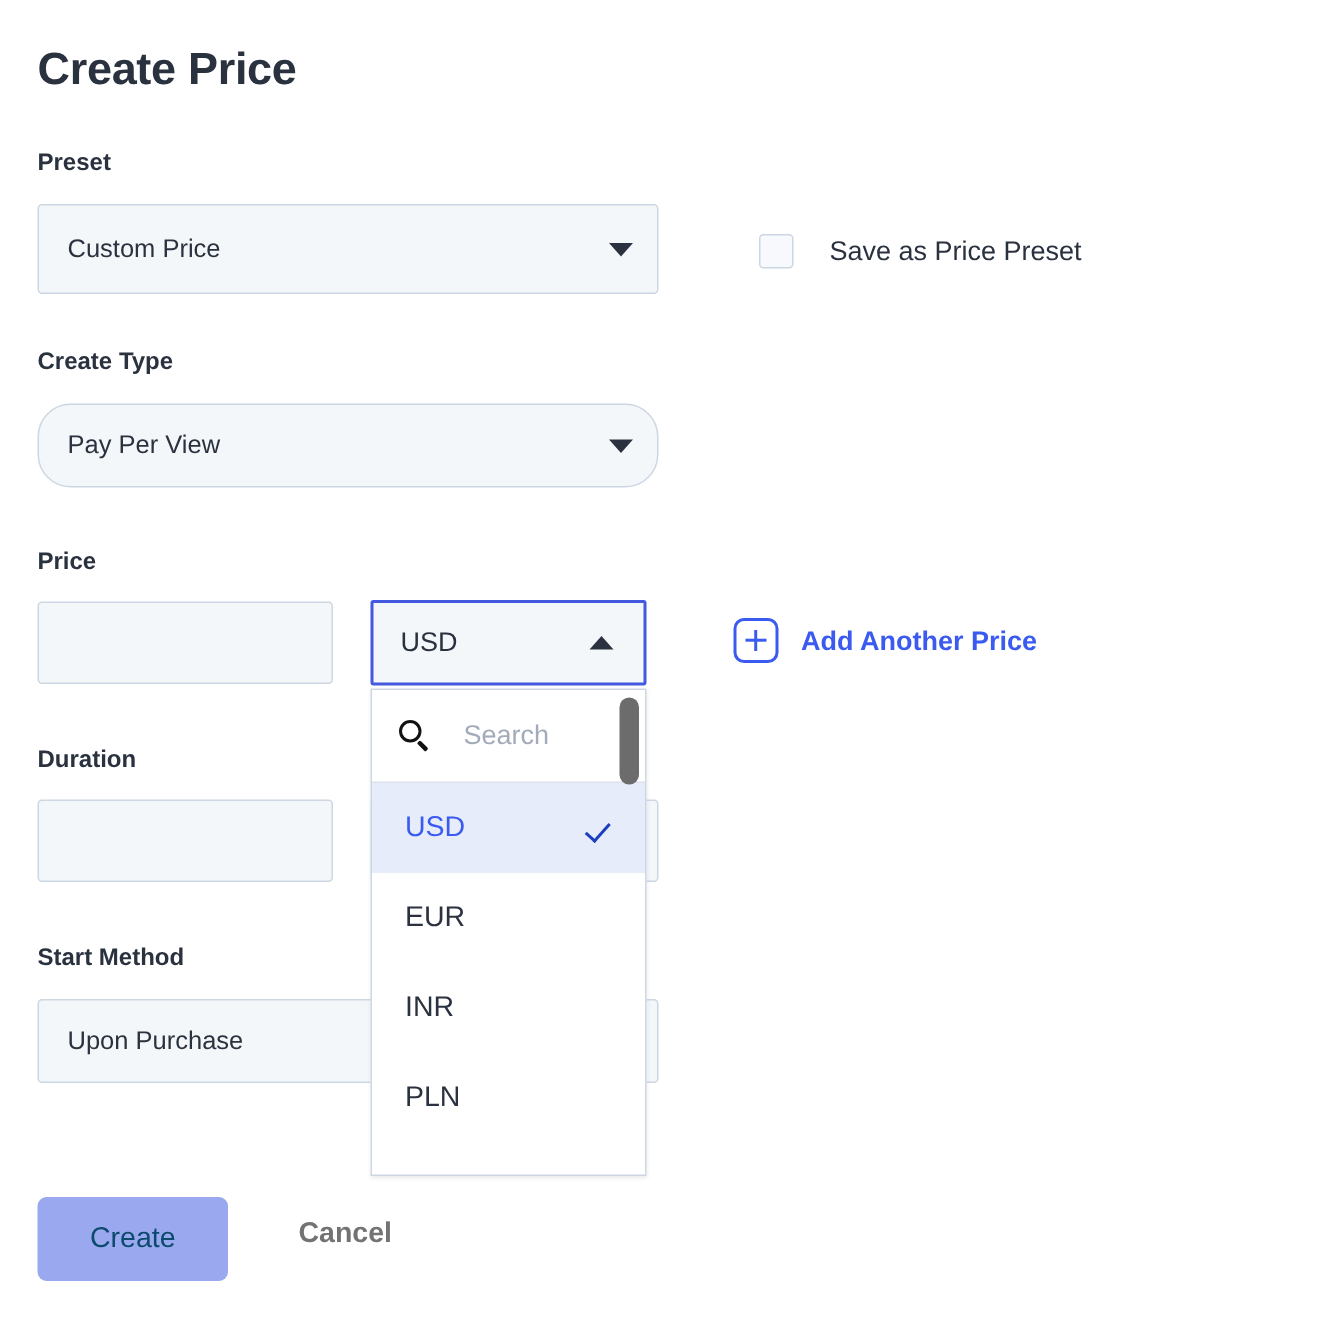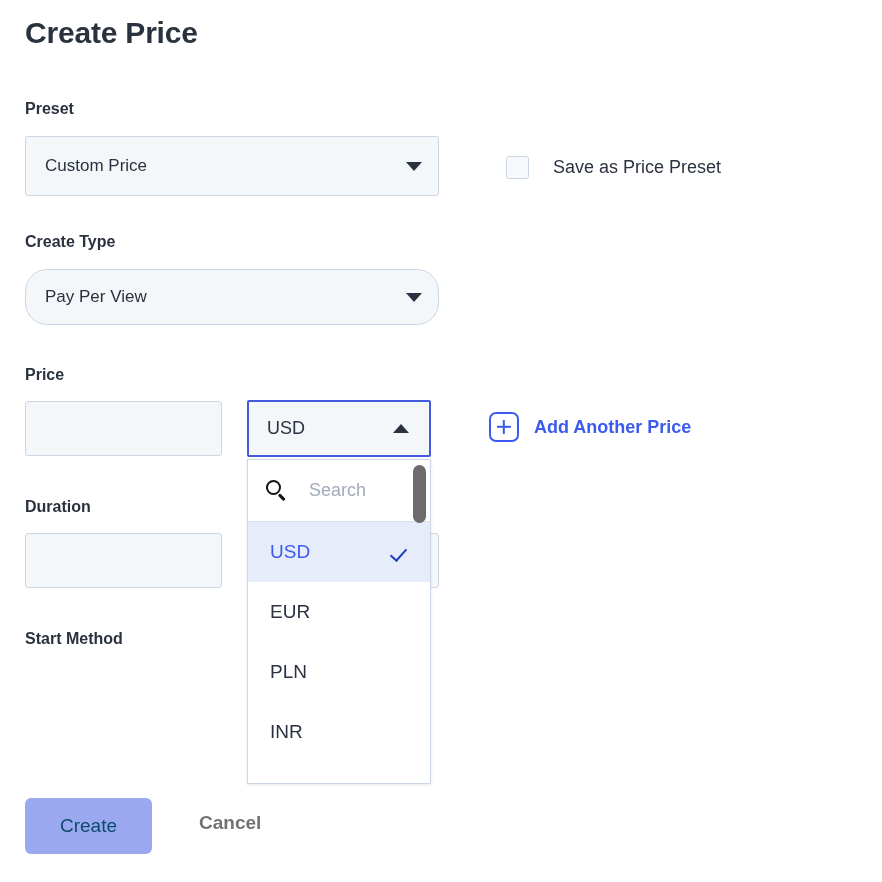--- a/index.html
+++ b/index.html
@@ -20,21 +20,21 @@
     position: absolute;
     left: 0; top: 0;
     width: 882px;
     height: 882px;
   }
 
   
   .page-title {
     position: absolute;
     left: 25px;
-    top: 13px;
+    top: 27px;
     font-size: 30px;
     font-weight: bold;
     letter-spacing: -0.2px;
     color: #2b323f;
     line-height: 40px;
   }
 
   
   .field-label {
     position: absolute;
@@ -346,44 +346,48 @@
 
   <div class="field-label" style="left:25px; top:497px;">Duration</div>
   <input class="txt-input" style="left: 25px; top: 533px; width: 197px; height: 55px;">
 
   <div class="sel-box" style="left:247px; top:533px; width:192px; height:55px;">
     <span class="sel-value"></span>
     <span class="caret-down"></span>
   </div>
 
   <div class="field-label" style="left:25px; top:629px;">Start Method</div>
+  <div class="sel-box" style="left:25px; top:666px; width:414px; height:56px;">
+    <span class="sel-value">Upon Purchase</span>
+    <span class="caret-down"></span>
+  </div>
 
   <div class="dropdown-panel">
     <div class="dropdown-search">
       <span class="search-icon">
         <span class="lens"></span>
         <span class="handle"></span>
       </span>
       <input class="search-field" placeholder="Search" style="">
       <span class="scroll-thumb"></span>
     </div>
 
     <div class="option-list">
       <div class="option selected">
         <span>USD</span>
         <span class="check-mark"></span>
       </div>
       <div class="option">
         <span>EUR</span>
       </div>
       <div class="option">
+        <span>INR</span>
+      </div>
+      <div class="option">
         <span>PLN</span>
       </div>
-      <div class="option">
-        <span>INR</span>
-      </div>
     </div>
   </div>
 
   <button class="btn-create">Create</button>
   <button class="btn-cancel">Cancel</button>
 
 </div>
 
 </body></html>

